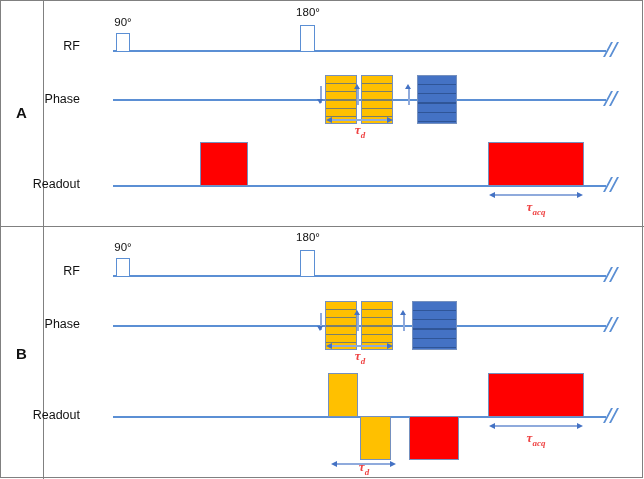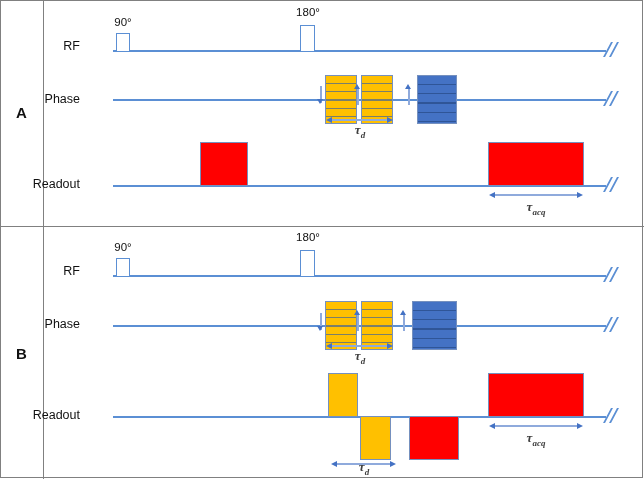--- a/index.html
+++ b/index.html
@@ -146,21 +146,21 @@
   }
   .marr::before { left: -5px;  border-right: 6px solid #4472C4; }
   .marr::after  { right: -5px; border-left: 6px solid #4472C4; }
 
   .tau {
     position: absolute;
     font-family: "Liberation Serif", serif;
     font-style: italic;
     font-weight: bold;
     font-size: 13px;
-    color: #404040;
+    color: #ef4444;
     white-space: nowrap;
     text-align: center;
   }
   .tau sub {
     font-size: 9px;
     font-style: italic;
   }
 </style>
 </head>
 <body>

